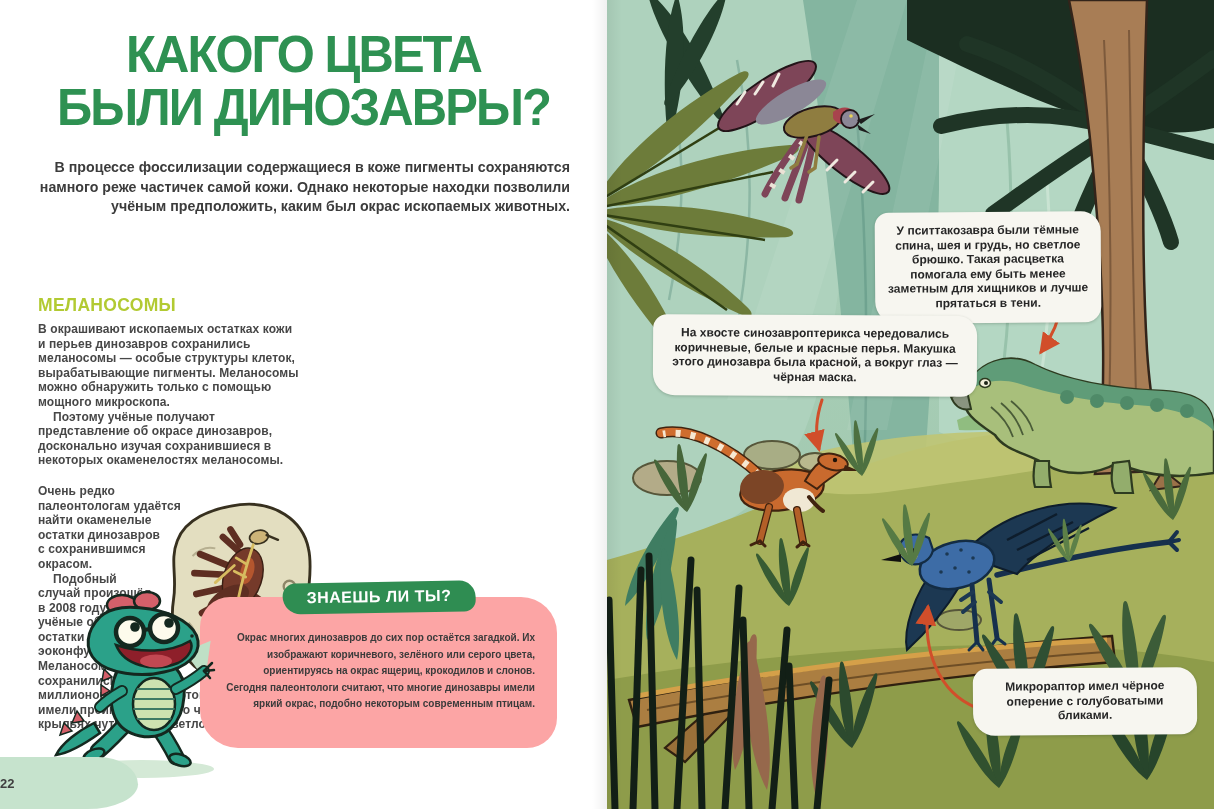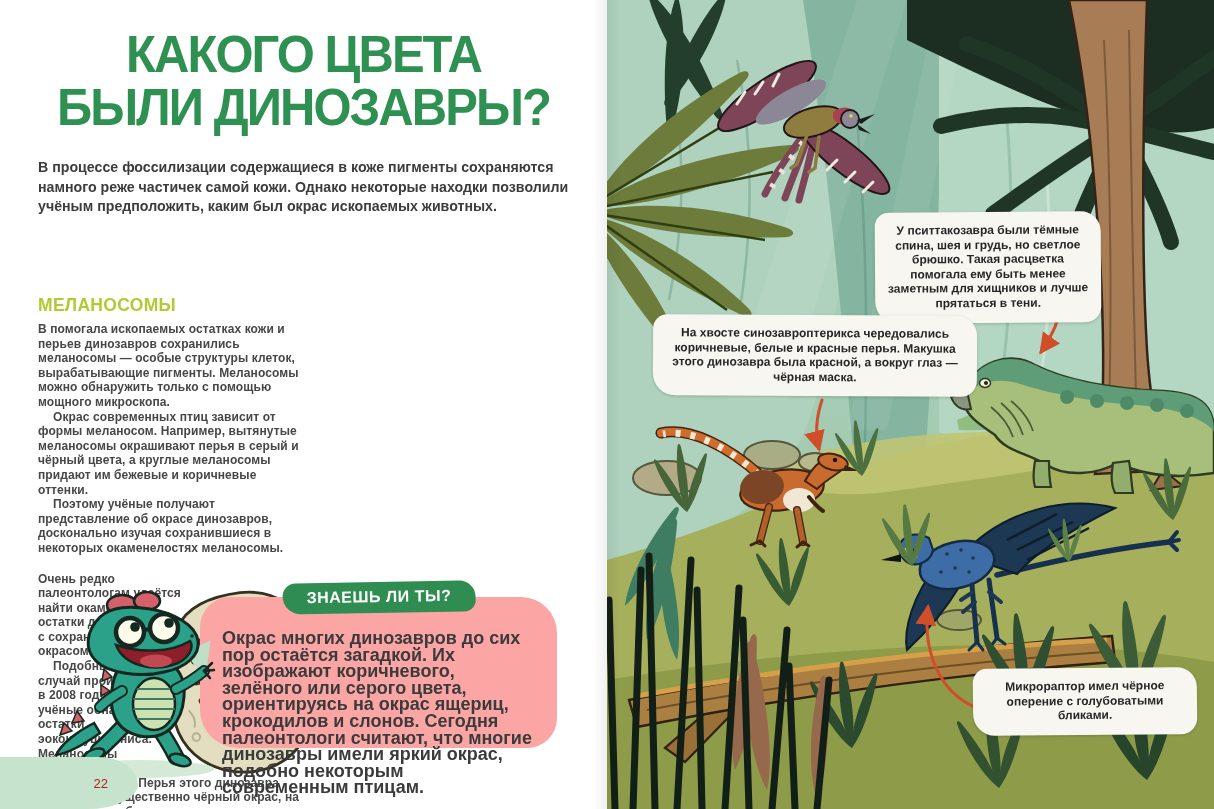--- a/index.html
+++ b/index.html
@@ -7,45 +7,45 @@
   .spread{position:relative;width:1214px;height:809px;background:#ffffff;overflow:hidden;
           font-family:"Liberation Sans",sans-serif;display:flex;}
   .page{position:relative;width:607px;height:809px;flex:0 0 607px;}
   .page-left{background:#ffffff;}
   .page-right{background:#a5cdbb;padding-left:45px;}
 
   
   .title{position:absolute;top:28px;left:0;width:607px;margin:0;text-align:center;
          color:#2e9152;font-weight:bold;font-size:51px;line-height:53px;letter-spacing:-2px;
          transform:scaleX(.96);transform-origin:center;}
-  .intro{position:absolute;top:158px;left:38px;width:532px;margin:0;text-align:left;
+  .intro{position:absolute;top:158px;left:38px;width:532px;margin:0;text-align:right;
          color:#3c3c3c;font-weight:bold;font-size:14.2px;line-height:19.5px;}
   .columns{position:absolute;top:296px;left:38px;width:540px;display:flex;gap:16px;flex-direction:column;}
   .col{width:262px;}
   .col-heading{margin:0 0 7px 0;color:#b2ca32;font-size:17.5px;line-height:19px;font-weight:bold;letter-spacing:.3px;}
   .col p{margin:0;color:#474747;font-weight:bold;font-size:12px;line-height:14.6px;letter-spacing:.1px;}
   .col p.indent{text-indent:15px;}
   .fossil-wrap{float:right;width:152px;height:196px;margin:12px -16px 2px 8px;
                shape-outside:ellipse(49% 47% at 52% 50%);}
   .fossil-wrap svg{width:100%;height:100%;display:block;}
 
   .bubble{position:absolute;top:597px;left:200px;width:357px;height:151px;
           background:#fca5a5;border-radius:30px 36px 30px 38px;}
   .bubble-tail{position:absolute;left:-16px;top:42px;width:0;height:0;
                border-top:14px solid transparent;border-bottom:26px solid transparent;
                border-right:24px solid #bfe0c6;transform:rotate(8deg);}
   .badge{position:absolute;top:-15px;left:50%;transform:translateX(-50%) rotate(-1deg);
          background:#2f8d52;color:#ffffff;font-weight:bold;font-size:16px;letter-spacing:.5px;
          padding:6px 24px 7px;border-radius:16px 20px 14px 22px;white-space:nowrap;}
-  .bubble-text{margin:0;padding:33px 22px 0;text-align:left;color:#3b3b3b;
-               font-weight:bold;font-size:18px;line-height:16.6px;}
+  .bubble-text{margin:0;padding:33px 22px 0;text-align:right;color:#3b3b3b;
+               font-weight:bold;font-size:10px;line-height:16.6px;}
   .frog{position:absolute;top:591px;left:50px;width:176px;height:192px;}
 
-  .pagenum-blob{position:absolute;bottom:0;display:flex;align-items:center;justify-content:flex-end;
-                font-weight:normal;font-size:13px;color:#b91c1c;}
+  .pagenum-blob{position:absolute;bottom:0;display:flex;align-items:center;justify-content:flex-start;
+                font-weight:bold;font-size:13px;color:#404040;}
   .blob-left{left:0;width:138px;height:52px;background:#c6e3cd;
              border-radius:0 55% 70% 0 / 0 100% 90% 0;padding-right:30px;}
   .blob-right{right:0;width:118px;height:62px;background:#cfe9dd;
               border-radius:60% 0 0 0 / 85% 0 0 0;padding-left:26px;}
 
   
   .scene{position:absolute;top:0;left:0;width:607px;height:809px;display:block;}
   .callout{position:absolute;background:#f7f6f0;border-radius:14px 20px 16px 22px;
            box-shadow:0 1px 3px rgba(40,60,40,.25);padding:11px 12px 12px;text-align:center;}
   .callout p{margin:0;color:#262626;font-weight:bold;font-size:12px;line-height:14.6px;}
@@ -63,22 +63,21 @@
 
   <div class="page page-left">
 
     <h1 class="title"><span>КАКОГО ЦВЕТА</span><br><span>БЫЛИ ДИНОЗАВРЫ?</span></h1>
 
     <p class="intro">В процессе фоссилизации содержащиеся в коже пигменты сохраняются намного реже частичек самой кожи. Однако некоторые находки позволили учёным предположить, каким был окрас ископаемых животных.</p>
 
     <div class="columns">
       <div class="col">
         <h2 class="col-heading">МЕЛАНОСОМЫ</h2>
-        <p>В помогала ископаемых остатках кожи и перьев динозавров сохранились меланосомы — особые структуры клеток, вырабатывающие пигменты. Меланосомы можно обнаружить только с помощью мощного микроскопа.</p>
-        <p class="indent">Окрас современных птиц зависит от формы меланосом. Например, вытянутые меланосомы окрашивают перья в серый и чёрный цвета, а круглые меланосомы придают им бежевые и коричневые оттенки.</p>
+        <p>В окрашивают ископаемых остатках кожи и перьев динозавров сохранились меланосомы — особые структуры клеток, вырабатывающие пигменты. Меланосомы можно обнаружить только с помощью мощного микроскопа.</p>
         <p class="indent">Поэтому учёные получают представление об окрасе динозавров, досконально изучая сохранившиеся в некоторых окаменелостях меланосомы.</p>
       </div>
       <div class="col">
         <div class="fossil-wrap">
           <svg viewBox="0 0 160 200">
             <path d="M80,6 C116,2 146,22 152,52 C158,78 148,100 153,124 C158,150 142,178 112,190 C84,200 52,194 32,176 C12,158 6,132 10,106 C14,82 6,64 14,44 C22,22 48,10 80,6 Z" fill="#e3dec0" stroke="#37301f" stroke-width="3"></path>
             <path d="M30,60 C38,52 46,50 54,52" fill="none" stroke="#b6af90" stroke-width="2"></path>
             <path d="M118,160 C126,154 134,152 140,154" fill="none" stroke="#b6af90" stroke-width="2"></path>
             <path d="M26,130 C32,136 34,142 32,148" fill="none" stroke="#b6af90" stroke-width="2"></path>
             <circle cx="132" cy="92" r="6" fill="none" stroke="#8d8668" stroke-width="2.5"></circle>

